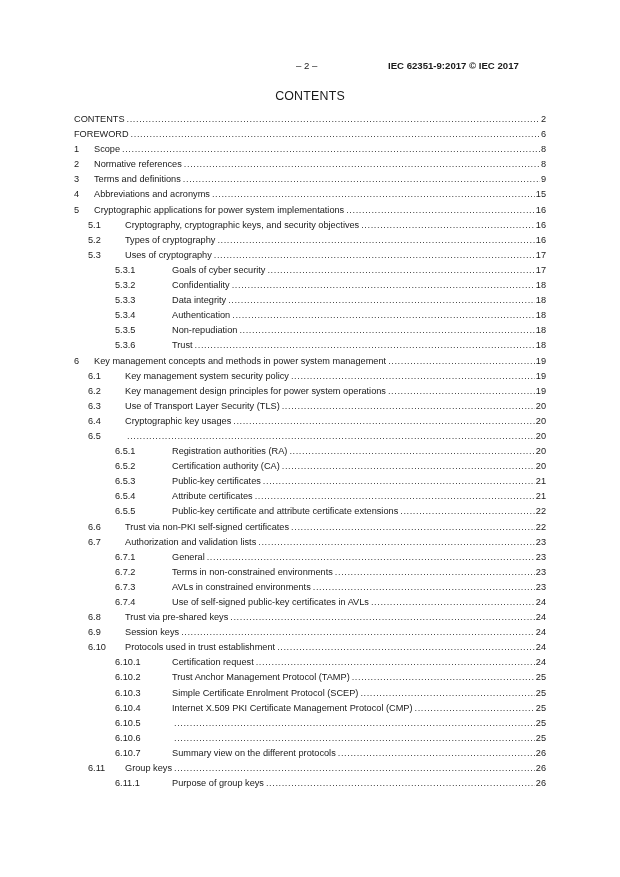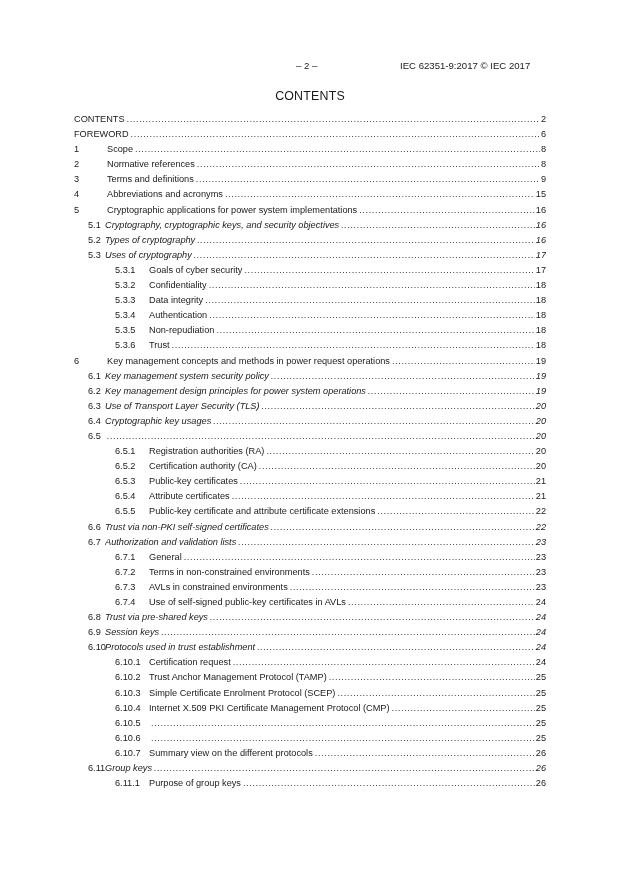--- a/index.html
+++ b/index.html
@@ -2,35 +2,35 @@
 <html><head>
   <meta charset="utf-8">
   <style>
     html, body { margin: 0; padding: 0; background: #ffffff; }
     body {
       width: 620px; height: 877px; position: relative; overflow: hidden;
       font-family: "Liberation Sans", sans-serif; color: #1a1a1a;
     }
     .page-header { position: absolute; top: 60px; left: 0; width: 620px; height: 14px; font-size: 9.6px; }
     .page-num { position: absolute; left: 296px; top: 0; }
-    .std-id { position: absolute; left: 400px; top: 0; }
+    .std-id { position: absolute; left: 388px; top: 0; font-weight: bold; }
     .title { position: absolute; top: 89px; left: 0; width: 620px; text-align: center; font-size: 12.4px; letter-spacing: 0.2px; }
     .toc { position: absolute; top: 112px; left: 74px; width: 472px; }
     .row {
       position: relative; height: 15.1px; line-height: 15.1px; font-size: 9.2px;
       display: flex; align-items: baseline; white-space: nowrap;
     }
     .num { position: absolute; top: 0; }
     .lvl0 .num { left: 0; }
     .lvl1 .num { left: 14px; }
     .lvl2 .num { left: 41px; }
     .label-wrap { display: flex; flex: 1; overflow: hidden; align-items: baseline; }
-    .lvl0 .label-wrap { margin-left: 33px; }
-    .lvl1 .label-wrap { margin-left: 31px; font-style: italic; }
-    .lvl2 .label-wrap { margin-left: 75px; }
+    .lvl0 .label-wrap { margin-left: 20px; }
+    .lvl1 .label-wrap { margin-left: 51px; }
+    .lvl2 .label-wrap { margin-left: 98px; }
     .flush .label-wrap { margin-left: 0; }
     .label { flex: 0 0 auto; }
     .leader {
       flex: 1 1 auto; overflow: hidden; margin: 0 1px 0 2px; color: #333;
       letter-spacing: 0.6px;
     }
     .leader::before {
       content: "........................................................................................................................................................................................................................................";
     }
     .pg { flex: 0 0 auto; text-align: right; }
@@ -186,21 +186,21 @@
     <span class="label-wrap">
       <span class="label">Trust</span>
       <span class="leader"></span>
       <span class="pg">18</span>
     </span>
   </div>
 
   <div class="row lvl0">
     <span class="num">6</span>
     <span class="label-wrap">
-      <span class="label">Key management concepts and methods in power request operations</span>
+      <span class="label">Key management concepts and methods in power system management</span>
       <span class="leader"></span>
       <span class="pg">19</span>
     </span>
   </div>
 
   <div class="row lvl1">
     <span class="num">6.1</span>
     <span class="label-wrap">
       <span class="label">Key management system security policy</span>
       <span class="leader"></span>

